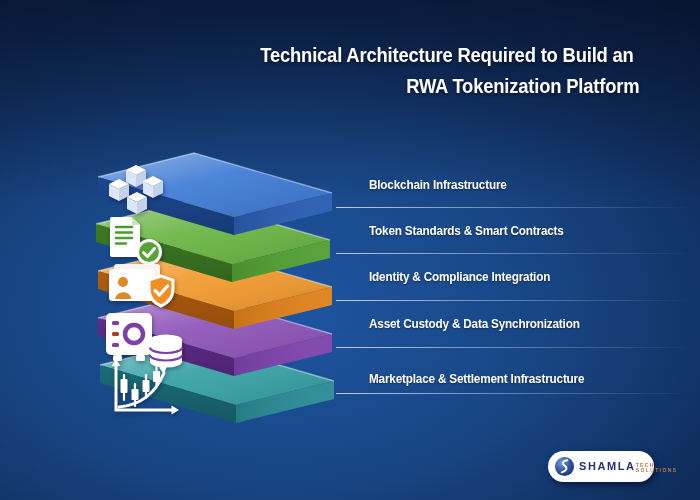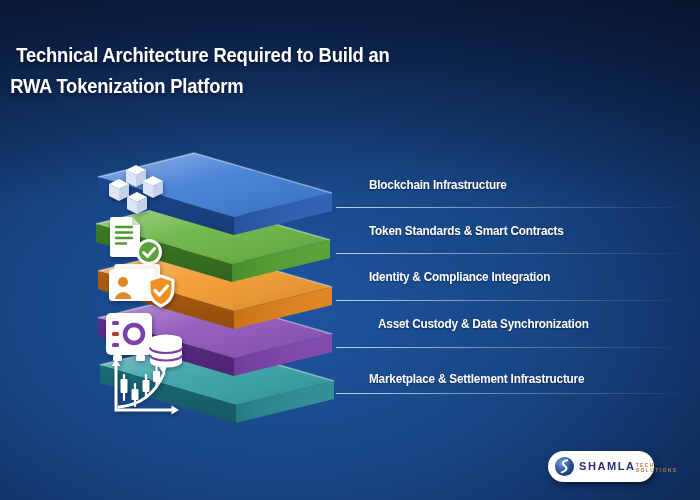--- a/index.html
+++ b/index.html
@@ -6,21 +6,21 @@
   .canvas{
     position:relative;width:700px;height:500px;overflow:hidden;
     font-family:"Liberation Sans",sans-serif;
     background:
       linear-gradient(180deg, rgba(5,12,32,.55) 0%, rgba(5,12,32,0) 40%),
       radial-gradient(ellipse 90% 80% at 40% 62%, #1e55a2 0%, #184684 42%, #102f60 74%, #0b1f44 100%);
   }
 
   
   .title{
-    position:absolute;left:0;top:40px;width:650px;text-align:left;
+    position:absolute;left:0;top:40px;width:650px;text-align:right;
     color:#fff;font-weight:bold;font-size:20px;line-height:31px;
     letter-spacing:-.2px;text-shadow:0 2px 4px rgba(0,0,25,.55);
   }
   .title span{display:inline-block;transform:scaleX(.92);transform-origin:center;white-space:nowrap;}
 
   
   .slab{position:absolute;width:240px;height:84px;}
   .slab svg{display:block;width:100%;height:100%;}
   .s-blue  {left:96px;top:151px;z-index:50;}
   .s-green {left:94px;top:198px;z-index:40;}
@@ -36,21 +36,21 @@
   .i-safe {left:104px;top:310px;width:82px;height:58px;}
   .i-chart{left:106px;top:358px;width:74px;height:62px;}
 
   
   .label{
     position:absolute;left:345px;height:18px;line-height:18px;
     color:#fff;font-size:12.5px;font-weight:bold;letter-spacing:-.2px;
     white-space:nowrap;text-shadow:0 1px 2px rgba(0,0,25,.45);z-index:5;padding-left:24px;
   }
   .label span{display:inline-block;transform:scaleX(.94);transform-origin:left;}
-  .l-1{top:176px;} .l-2{top:222px;text-align:right;} .l-3{top:268px;text-align:right;} .l-4{top:315px;margin-left:9px;} .l-5{top:370px;}
+  .l-1{top:176px;} .l-2{top:222px;text-align:right;} .l-3{top:268px;text-align:right;} .l-4{top:315px;} .l-5{top:370px;}
 
   .divider{
     position:absolute;left:336px;width:357px;height:1px;z-index:4;
     background:linear-gradient(to right, rgba(255,255,255,.72), rgba(255,255,255,.28) 55%, rgba(255,255,255,0));
   }
   .d-1{top:207px;} .d-2{top:253px;} .d-3{top:300px;} .d-4{top:347px;} .d-5{top:393px;}
 
   
   .logo{
     position:absolute;left:548px;top:451px;width:106px;height:31px;z-index:70;

